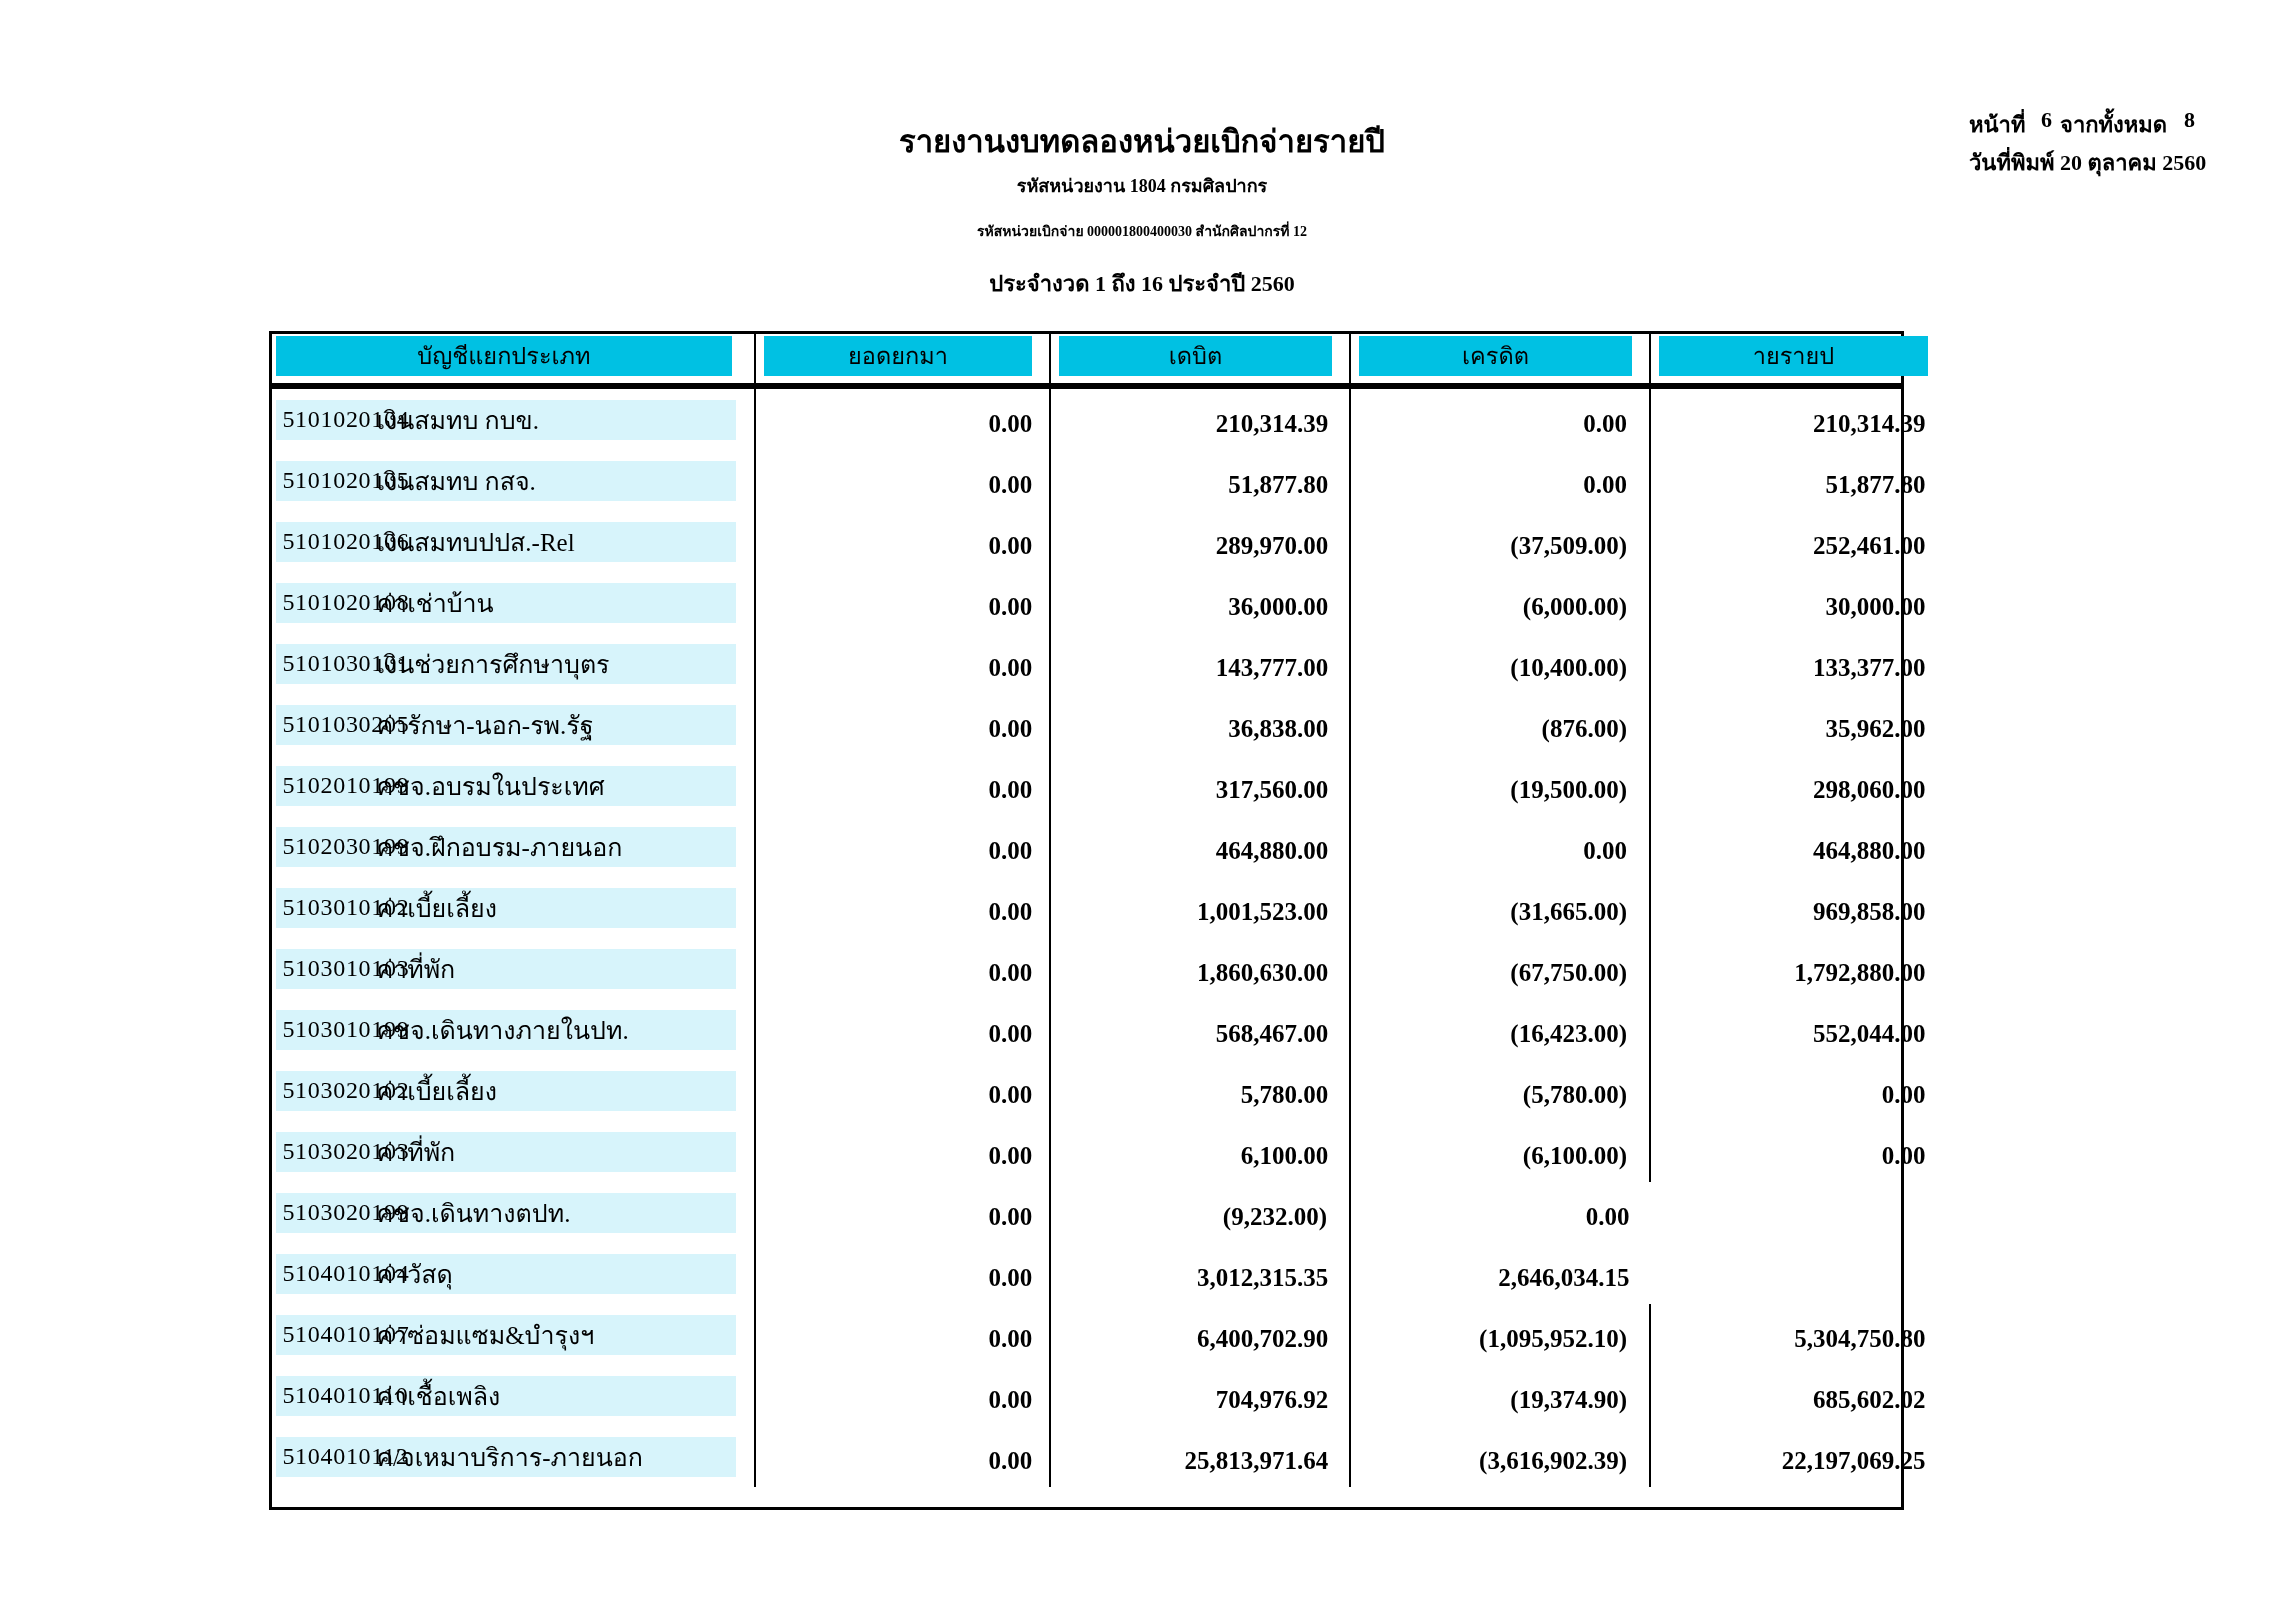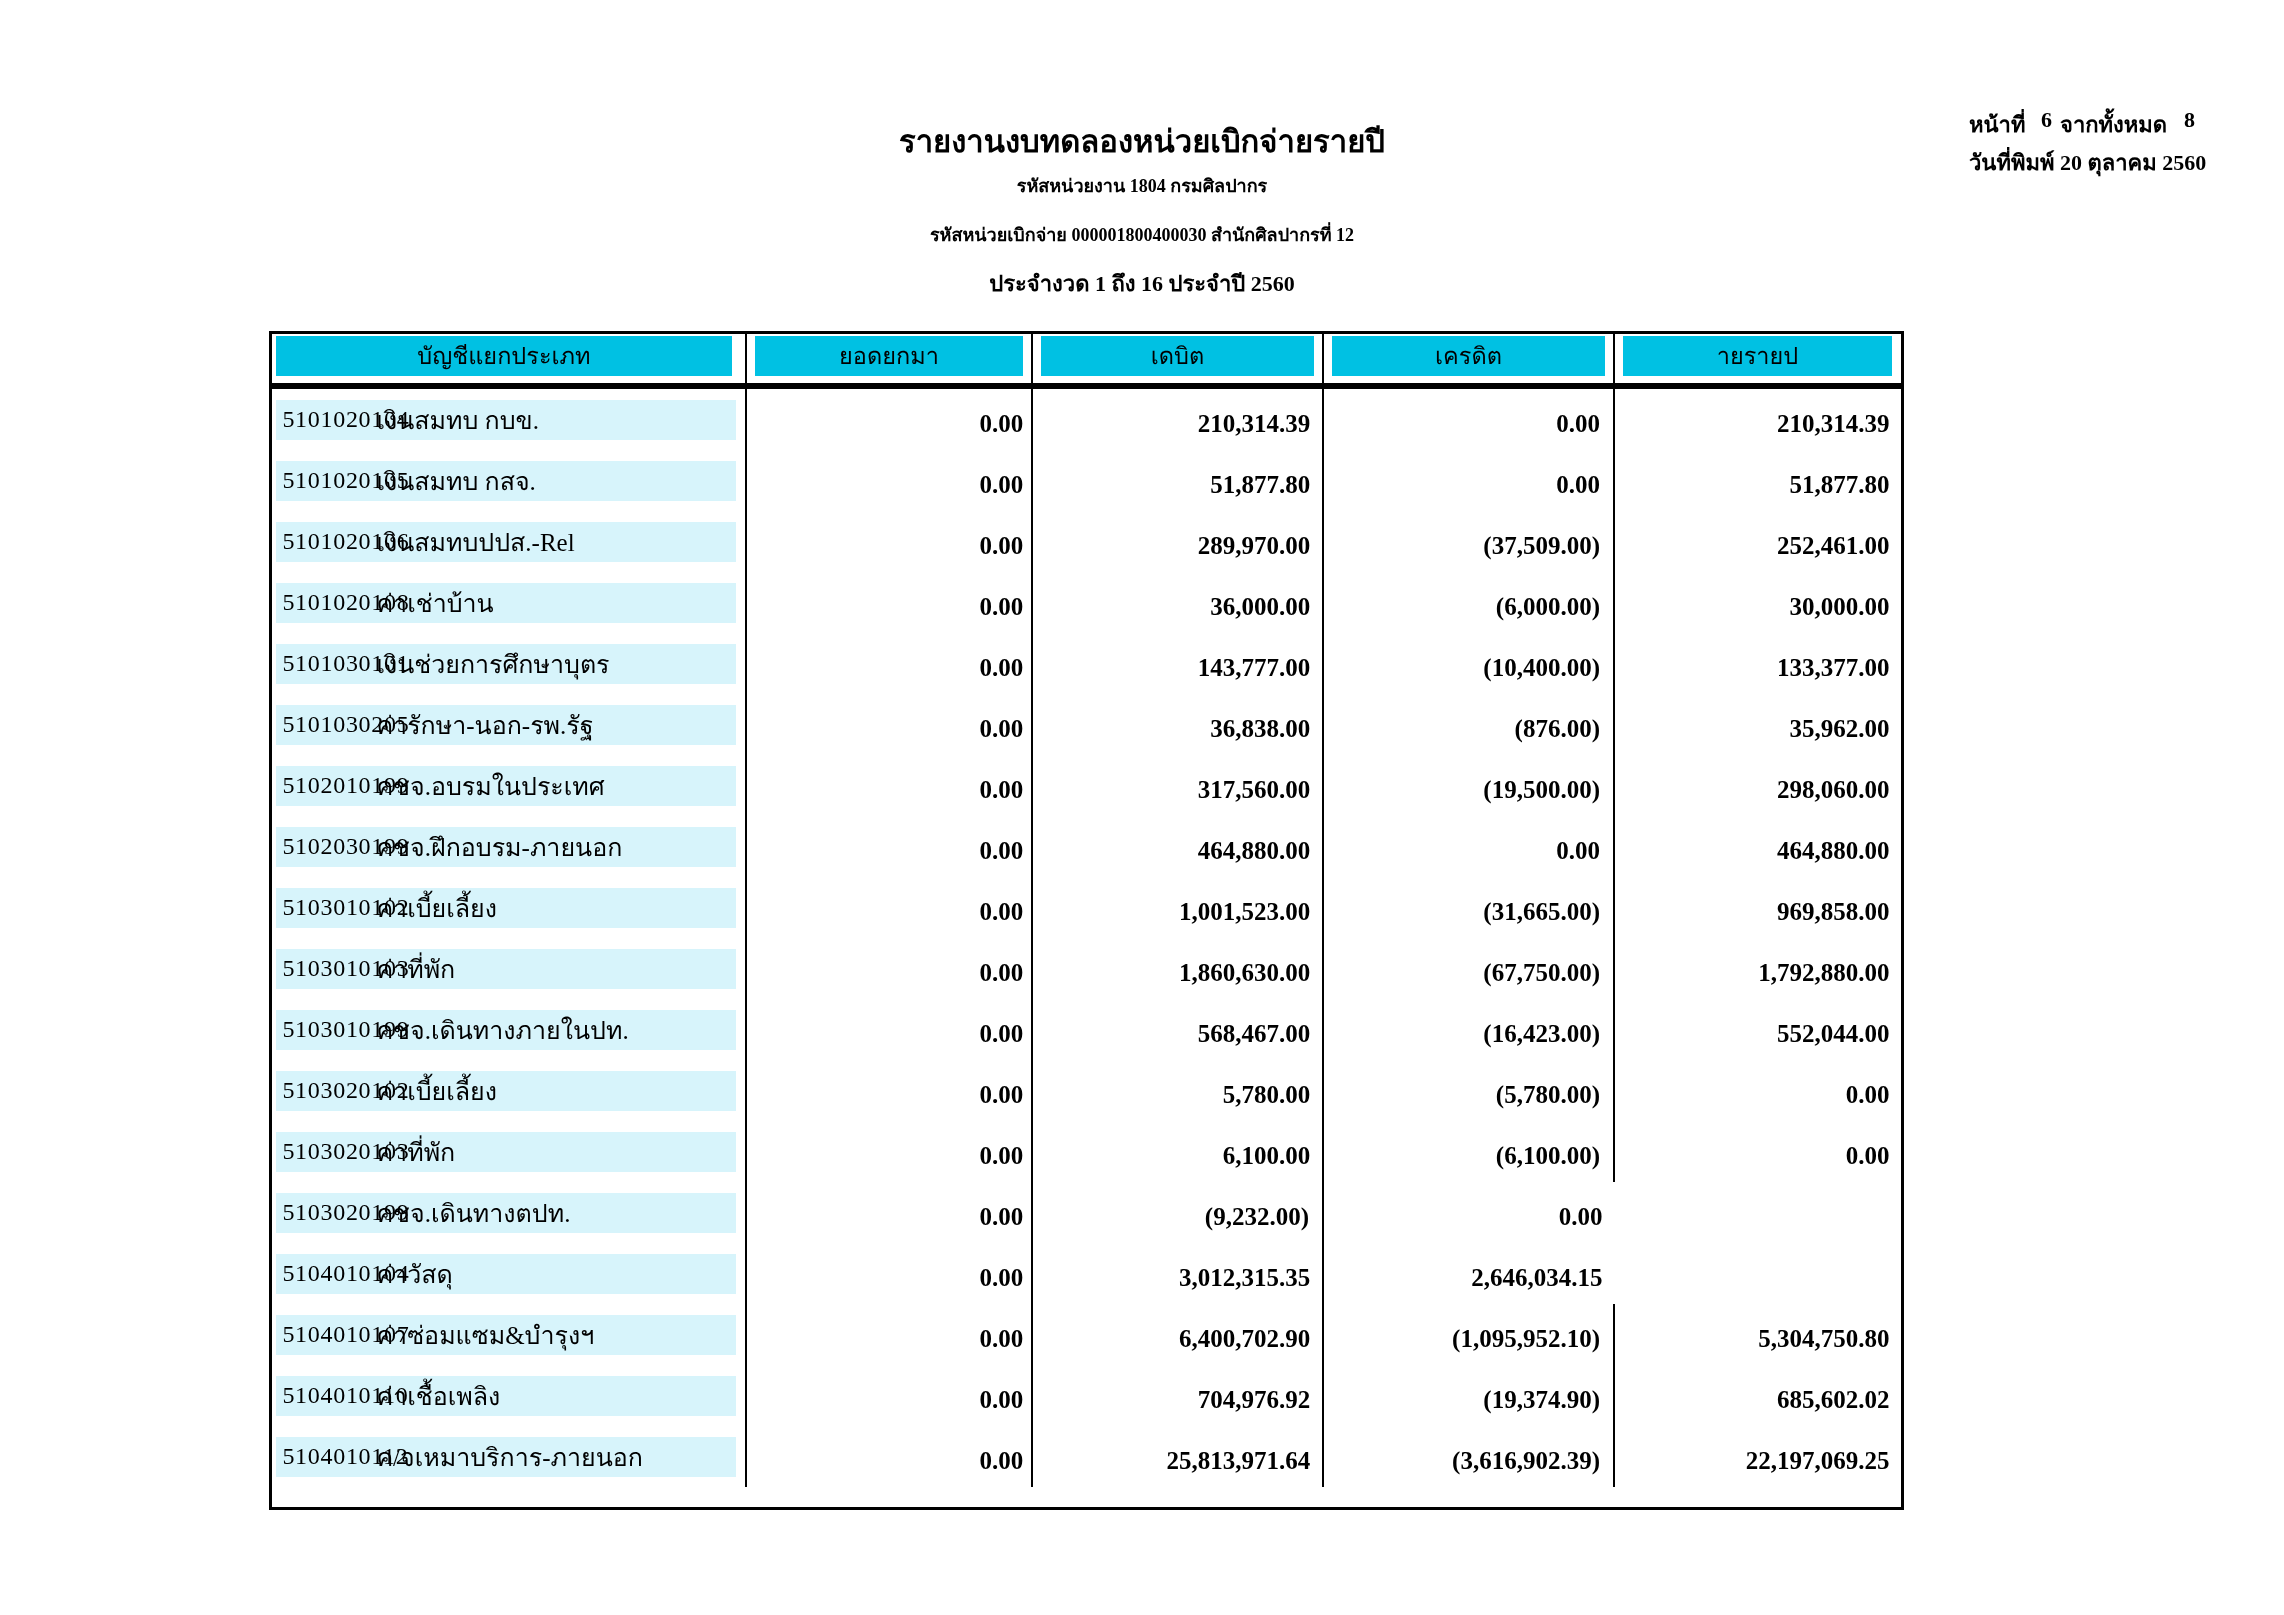--- a/index.html
+++ b/index.html
@@ -8,35 +8,35 @@
     --border-color:#000000;
   }
   *{margin:0;padding:0;box-sizing:border-box;}
   html,body{width:2284px;height:1616px;background:#ffffff;overflow:hidden;}
   body{font-family:"Liberation Serif", serif;color:#000;position:relative;}
 
   
   .doc-head{position:absolute;left:0;width:100%;text-align:center;font-weight:bold;}
   .doc-title{top:116px;font-size:31px;}
   .doc-sub1{top:171px;font-size:18px;}
-  .doc-sub2{top:220px;font-size:18px;}
+  .doc-sub2{top:220px;font-size:14px;}
   .doc-sub3{top:266px;font-size:22px;}
 
   
   .page-info{position:absolute;left:1969px;top:107px;width:274px;font-weight:bold;font-size:22px;}
   .pi-line{position:relative;height:38px;}
   .pi-abs{position:absolute;top:0;white-space:nowrap;}
   .pi-0{left:0;}
   .pi-1{left:72px;}
   .pi-2{left:91px;text-align:center;}
   .pi-3{left:215px;}
 
   
   .gl-table{position:absolute;left:269px;top:331px;width:1635px;border:3.9px solid var(--border-color);background:#fff;}
-  .grid-row{display:grid;grid-template-columns:473px 286px 291px 291px 287px;}
+  .grid-row{display:grid;grid-template-columns:473px 286px 291px 291px 287px;gap:9px;}
   .thead{height:55px;border-bottom:6.5px solid var(--border-color);}
   .th{display:flex;align-items:center;}
   .th + .th{border-left:2px solid var(--border-color);}
   .th-box{background:var(--header-fill);height:40px;flex:1;margin:1.3px 7.8px 6.5px 7.8px;display:flex;align-items:center;justify-content:center;font-size:23.5px;}
   .th:first-child .th-box{margin-left:3.9px;margin-right:13px;}
 
   .tbody{padding-bottom:19.6px;}
   .trow{height:61px;}
   .td{display:flex;align-items:center;}
   .td.num{justify-content:flex-end;padding-right:11.7px;padding-top:9px;font-weight:bold;font-size:25px;white-space:nowrap;}

